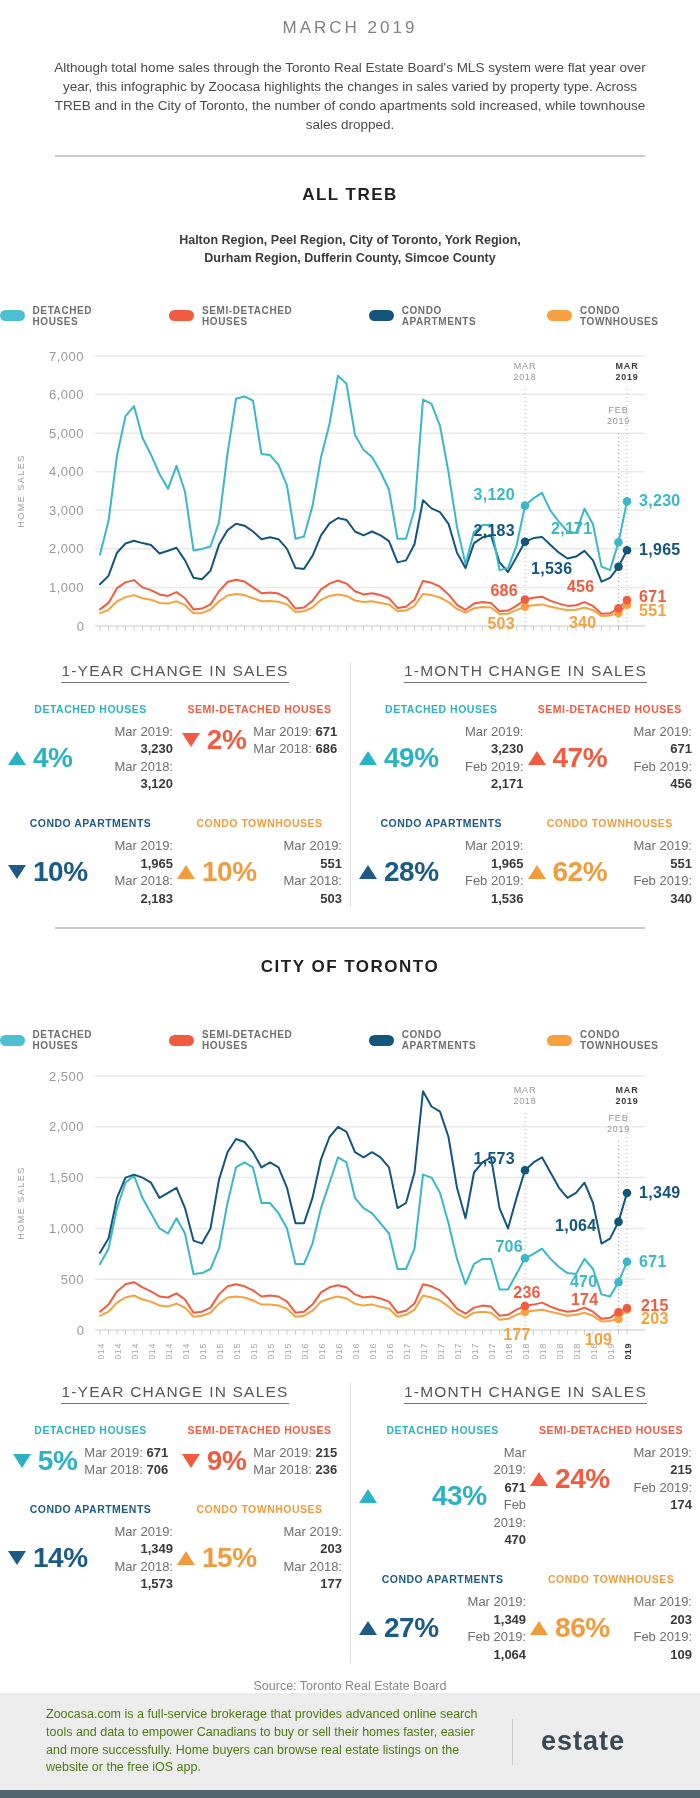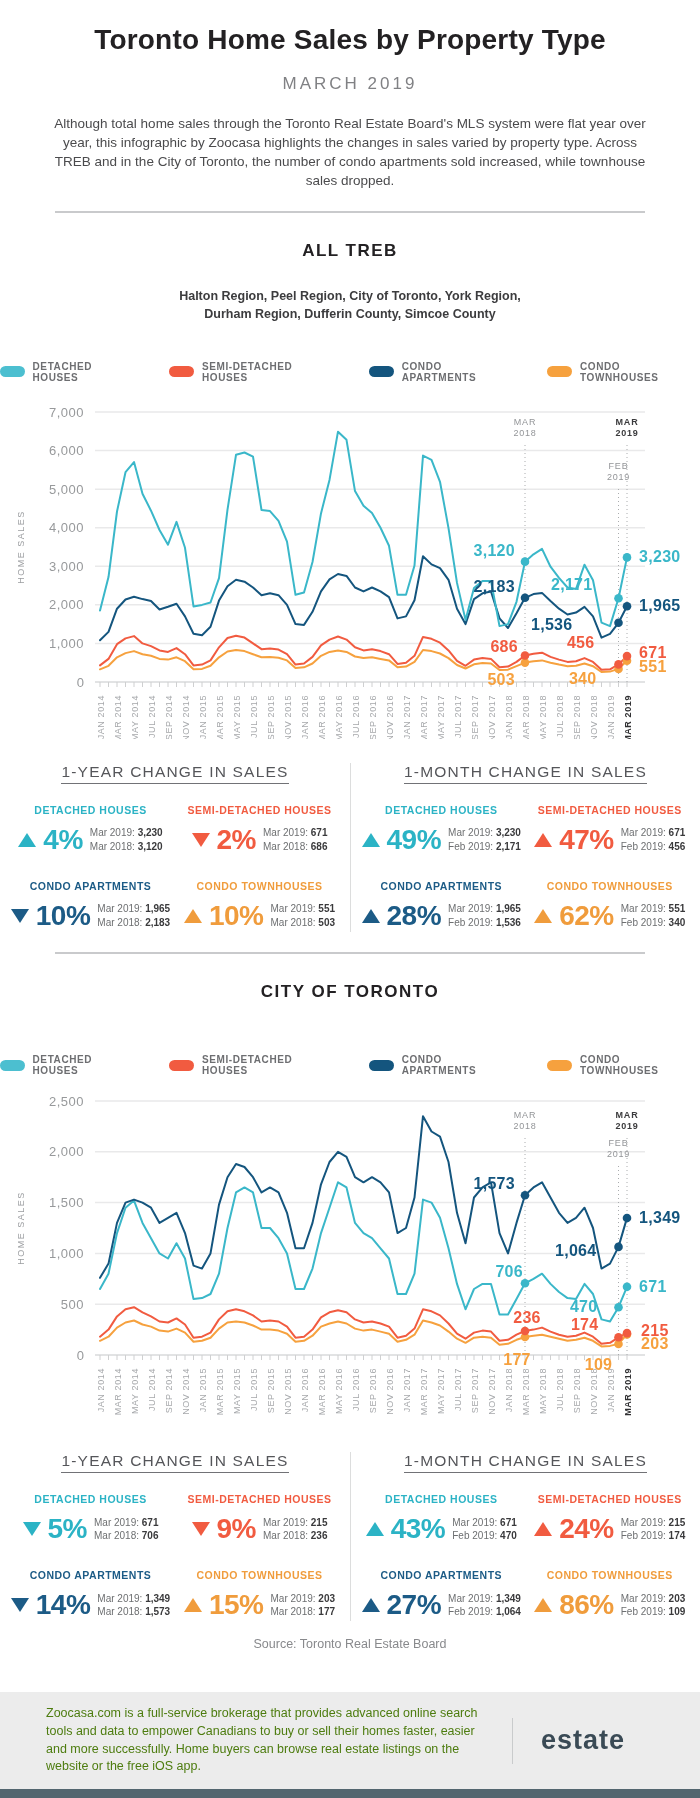--- a/index.html
+++ b/index.html
@@ -22,35 +22,34 @@
   .stats-heading{text-align:center;}
   .stats-heading span{display:inline-block;font-size:15.5px;letter-spacing:1.2px;color:#55565a;border-bottom:1px solid #717276;padding-bottom:2px;}
   .stats-grid{display:grid;grid-template-columns:1fr 1fr;row-gap:24px;column-gap:4px;margin-top:20px;padding:0 8px;}
   .stat-item{text-align:center;}
   .stat-category{font-size:10.5px;font-weight:bold;letter-spacing:.5px;}
   .stat-body{display:flex;align-items:center;justify-content:center;gap:7px;margin-top:8px;}
   .arrow{width:0;height:0;}
   .arrow.up{border-left:9px solid transparent;border-right:9px solid transparent;border-bottom:14px solid currentColor;}
   .arrow.down{border-left:9px solid transparent;border-right:9px solid transparent;border-top:14px solid currentColor;}
   .stat-pct{font-size:28px;font-weight:bold;letter-spacing:-.5px;}
-  .stat-values{text-align:right;font-size:10px;line-height:1.35;color:#6d6f71;}
+  .stat-values{text-align:right;font-size:13px;line-height:1.35;color:#6d6f71;}
   .stat-values b{color:#3a3a3c;}
   .source{margin:16px 0 0;text-align:center;font-size:12.5px;color:#88898c;}
   .footer{margin-top:auto;background:#ececec;display:flex;align-items:center;padding:13px 28px 13px 46px;}
   .footer-text{font-size:12.5px;line-height:1.42;color:#4d7c0f;width:440px;margin:0;}
   .footer-divider{width:1px;height:46px;background:#c9cbcc;margin:0 28px 0 26px;}
   .footer-logo{font-size:27px;font-weight:bold;letter-spacing:1px;color:#3a4a55;}
   .bottom-bar{height:9px;background:#53666f;}
 </style>
 </head>
 <body>
 
 <div class="page">
 
-  <h1 class="page-title">Toronto Home Sales by Property Type</h1>
   <div class="page-subtitle">MARCH 2019</div>
   <p class="intro">Although total home sales through the Toronto Real Estate Board's MLS system were flat year over year, this infographic by Zoocasa highlights the changes in sales varied by property type. Across TREB and in the City of Toronto, the number of condo apartments sold increased, while townhouse sales dropped.</p>
   <hr class="rule">
 
   <h2 class="section-title">ALL TREB</h2>
   <div class="section-subtitle">
     <span>Halton Region, Peel Region, City of Toronto, York Region,</span><br>
     <span>Durham Region, Dufferin County, Simcoe County</span>
   </div>
 
@@ -541,21 +540,21 @@
           </div>
         </div>
     </div>
     <div class="stats-col right">
       <div class="stats-heading"><span>1-MONTH CHANGE IN SALES</span></div>
       <div class="stats-grid">
           <div class="stat-item">
             <div class="stat-category" style="color: rgb(43, 179, 197);">DETACHED HOUSES</div>
             <div class="stat-body">
               <span class="arrow up" style="color: rgb(43, 179, 197);"></span>
-              <span class="stat-pct" style="color: rgb(43, 179, 197);">43%</span>
+              <span class="stat-pct" style="color: rgb(43, 179, 197); margin-left: 48px;">43%</span>
               <div class="stat-values">
                 <div><span>Mar 2019: </span><b>671</b></div>
                 <div><span>Feb 2019: </span><b>470</b></div>
               </div>
             </div>
           </div>
           <div class="stat-item">
             <div class="stat-category" style="color: rgb(241, 91, 64);">SEMI-DETACHED HOUSES</div>
             <div class="stat-body">
               <span class="arrow up" style="color: rgb(241, 91, 64);"></span>

